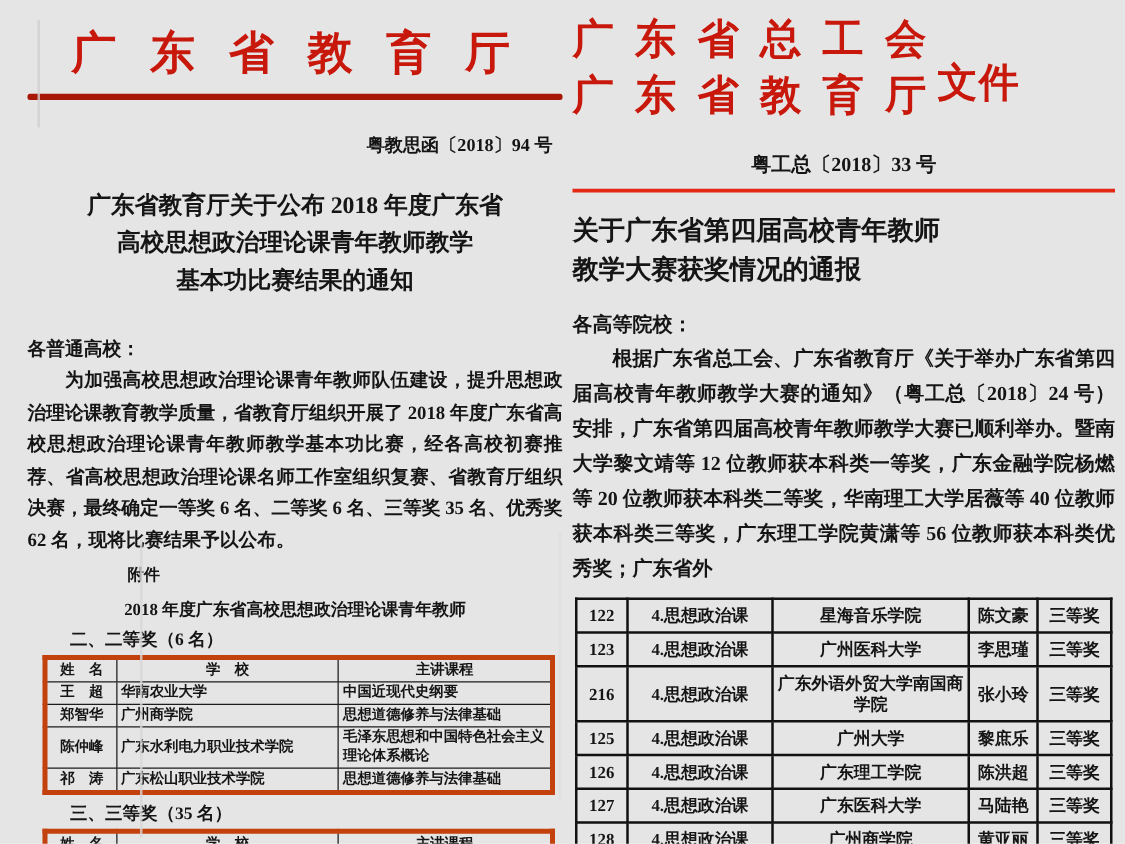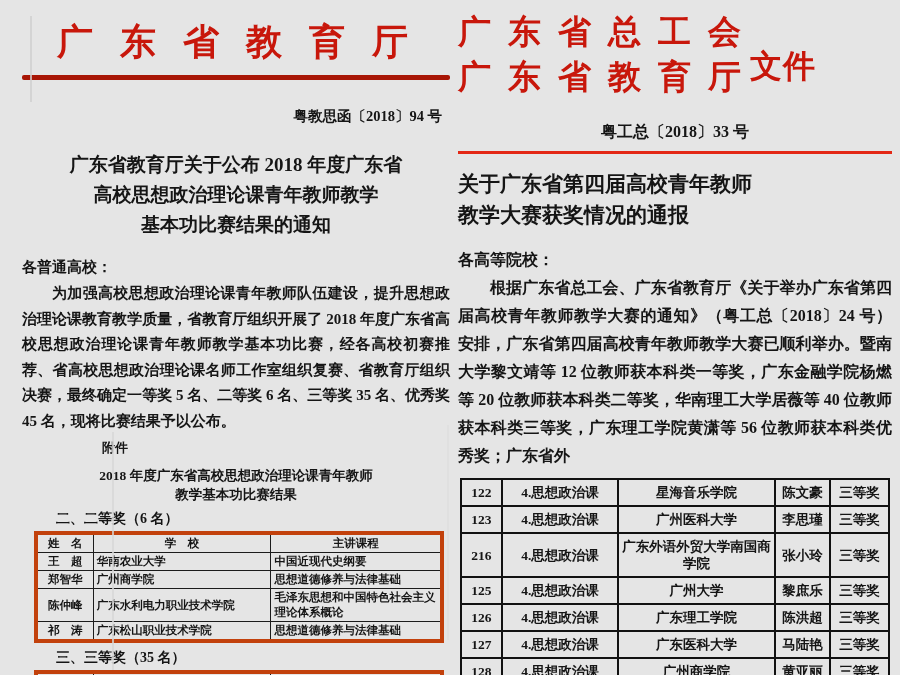--- a/index.html
+++ b/index.html
@@ -14,21 +14,21 @@
   .page-right{left:458px;top:0px;width:434px;}
 
   
   .l-header{
     margin-top:16px;color:#c8170b;font-weight:bold;font-size:36px;
     letter-spacing:27px;text-align:center;padding-left:20px;white-space:nowrap;
   }
   .l-rule{height:5px;background:#a81605;margin-top:8px;border-radius:2px;}
   .l-docnum{margin-top:27px;text-align:right;font-size:14.5px;font-weight:bold;padding-right:8px;}
   .l-title{margin-top:24px;text-align:center;font-size:19px;font-weight:bold;line-height:30px;}
-  .l-salutation{margin-top:18px;font-size:15px;font-weight:bold;}
+  .l-salutation{margin-top:30px;font-size:15px;font-weight:bold;}
   .l-para{margin-top:4px;font-size:15px;font-weight:bold;line-height:25.5px;text-align:justify;text-indent:2em;}
   .l-attach{margin:5px 0 0 80px;font-size:13px;font-weight:bold;}
   .l-attach-title{margin-top:9px;text-align:center;font-size:13.5px;font-weight:bold;line-height:19px;}
   .l-section{margin:6px 0 3px 34px;font-size:14px;font-weight:bold;}
   .ltbl{display:table;border-collapse:collapse;margin-left:12px;width:406px;border:4px solid #c2410c;}
   .ltbl .tr{display:table-row;}
   .ltbl .td{display:table-cell;border:1.6px solid #1c1c1c;font-size:11.5px;font-weight:bold;
             padding:1px 3px;line-height:15px;vertical-align:middle;}
   .ltbl .th{text-align:center;}
   .lc1{width:50px;text-align:center;}
@@ -70,26 +70,25 @@
     <div class="l-rule"></div>
     <div class="l-docnum">粤教思函〔2018〕94 号</div>
 
     <div class="l-title">
       <div>广东省教育厅关于公布 2018 年度广东省</div>
       <div>高校思想政治理论课青年教师教学</div>
       <div>基本功比赛结果的通知</div>
     </div>
 
     <div class="l-salutation">各普通高校：</div>
-    <div class="l-para">为加强高校思想政治理论课青年教师队伍建设，提升思想政治理论课教育教学质量，省教育厅组织开展了 2018 年度广东省高校思想政治理论课青年教师教学基本功比赛，经各高校初赛推荐、省高校思想政治理论课名师工作室组织复赛、省教育厅组织决赛，最终确定一等奖 5 名、二等奖 6 名、三等奖 35 名、优秀奖 45 名，现将比赛结果予以公布。</div>
+    <div class="l-para">为加强高校思想政治理论课青年教师队伍建设，提升思想政治理论课教育教学质量，省教育厅组织开展了 2018 年度广东省高校思想政治理论课青年教师教学基本功比赛，经各高校初赛推荐、省高校思想政治理论课名师工作室组织复赛、省教育厅组织决赛，最终确定一等奖 6 名、二等奖 6 名、三等奖 35 名、优秀奖 62 名，现将比赛结果予以公布。</div>
     <div class="l-attach">附件</div>
 
     <div class="l-attach-title">
       <div>2018 年度广东省高校思想政治理论课青年教师</div>
-      <div>教学基本功比赛结果</div>
     </div>
 
     <div class="l-section">二、二等奖（6 名）</div>
 
     <div class="ltbl">
       <div class="tr">
         <div class="td th lc1">姓　名</div>
         <div class="td th lc2">学　校</div>
         <div class="td th lc3">主讲课程</div>
       </div>

